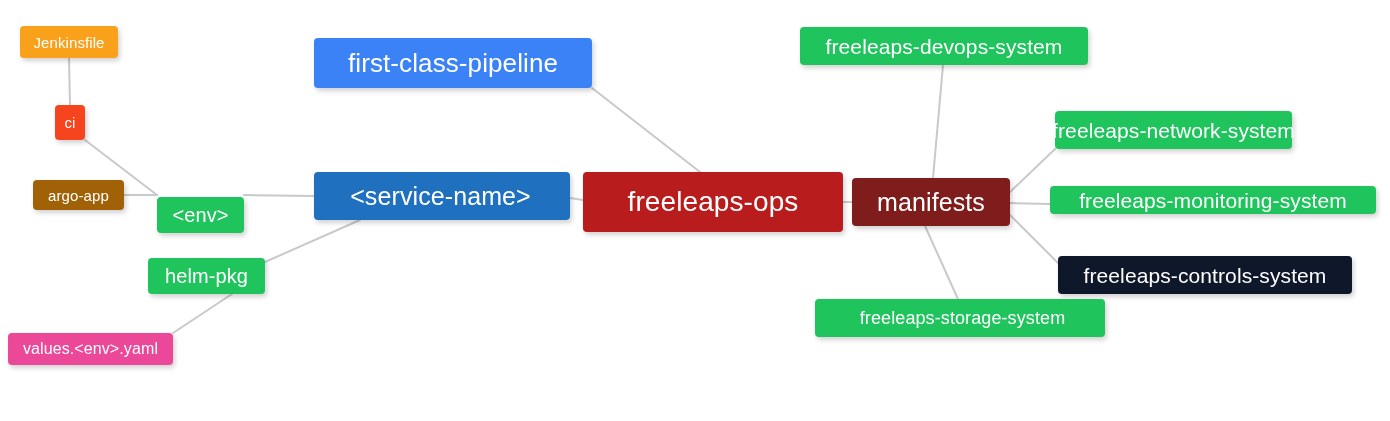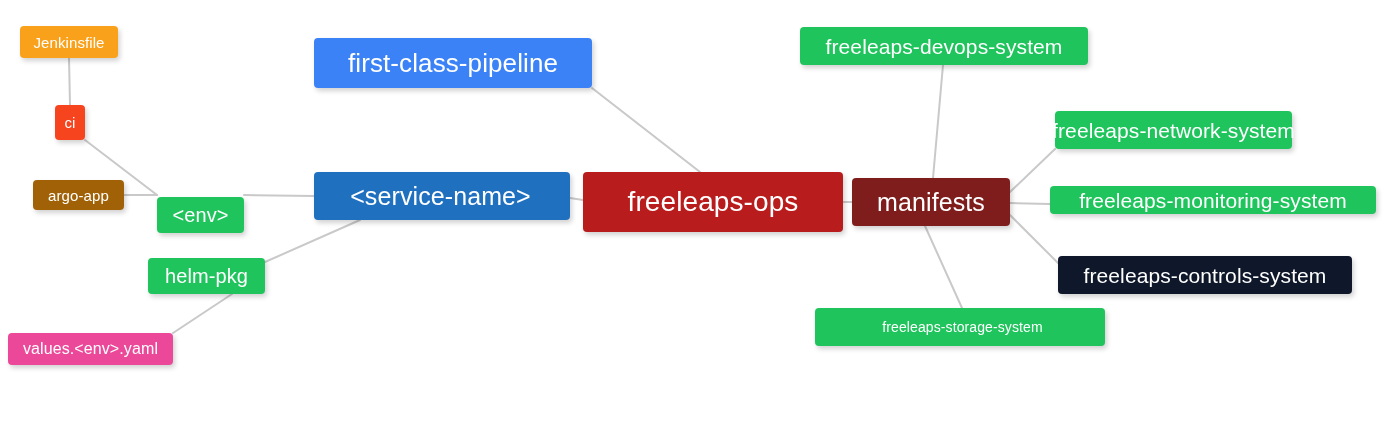--- a/index.html
+++ b/index.html
@@ -70,15 +70,15 @@
       <div class="mm-node" style="left: 157px; top: 177px; width: 87px; height: 36px; background: rgb(31, 196, 92); font-size: 20px; margin-top: 20px;">&lt;env&gt;</div>
       <div class="mm-node" style="left: 148px; top: 258px; width: 117px; height: 36px; background: rgb(31, 196, 92); font-size: 20px;">helm-pkg</div>
       <div class="mm-node" style="left: 20px; top: 26px; width: 98px; height: 32px; background: rgb(249, 161, 27); font-size: 15px;">Jenkinsfile</div>
       <div class="mm-node" style="left: 55px; top: 105px; width: 30px; height: 35px; background: rgb(246, 69, 30); font-size: 15px;">ci</div>
       <div class="mm-node" style="left: 33px; top: 180px; width: 91px; height: 30px; background: #a16207; font-size: 15px;">argo-app</div>
       <div class="mm-node" style="left: 8px; top: 333px; width: 165px; height: 32px; background: #ec4899; font-size: 16px;">values.&lt;env&gt;.yaml</div>
       <div class="mm-node" style="left: 800px; top: 27px; width: 288px; height: 38px; background: rgb(31, 196, 92); font-size: 21px;">freeleaps-devops-system</div>
       <div class="mm-node" style="left: 1055px; top: 111px; width: 237px; height: 38px; background: rgb(31, 196, 92); font-size: 21px;">freeleaps-network-system</div>
       <div class="mm-node" style="left: 1050px; top: 186px; width: 326px; height: 28px; background: rgb(31, 196, 92); font-size: 21px;">freeleaps-monitoring-system</div>
       <div class="mm-node" style="left: 1058px; top: 256px; width: 294px; height: 38px; background: #0f172a; font-size: 21px;">freeleaps-controls-system</div>
-      <div class="mm-node" style="left: 815px; top: 308px; width: 290px; height: 38px; background: rgb(31, 196, 92); font-size: 14px; padding-left: 15px;">freeleaps-storage-system</div>
+      <div class="mm-node" style="left: 815px; top: 299px; width: 290px; height: 38px; background: rgb(31, 196, 92); font-size: 18px; padding-left: 15px;">freeleaps-storage-system</div>
     </div>
 </div>
 
 </body></html>

